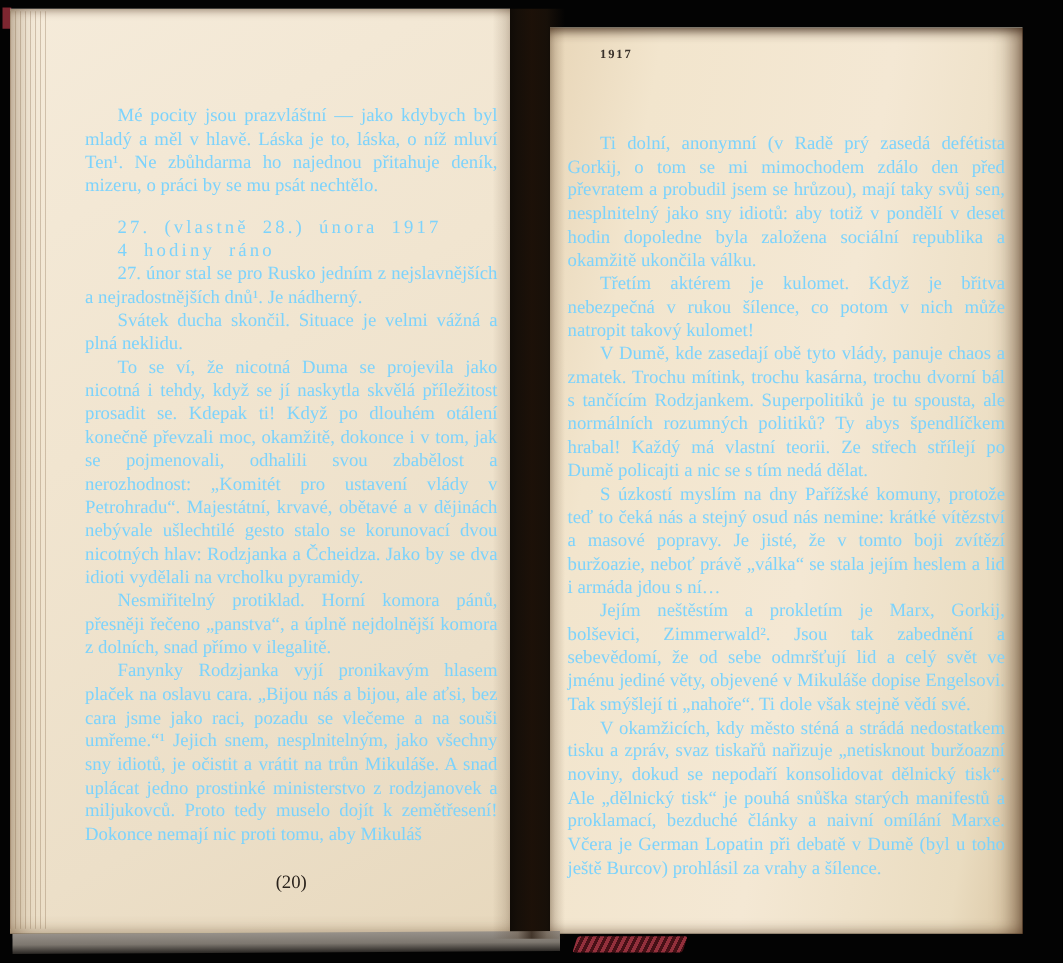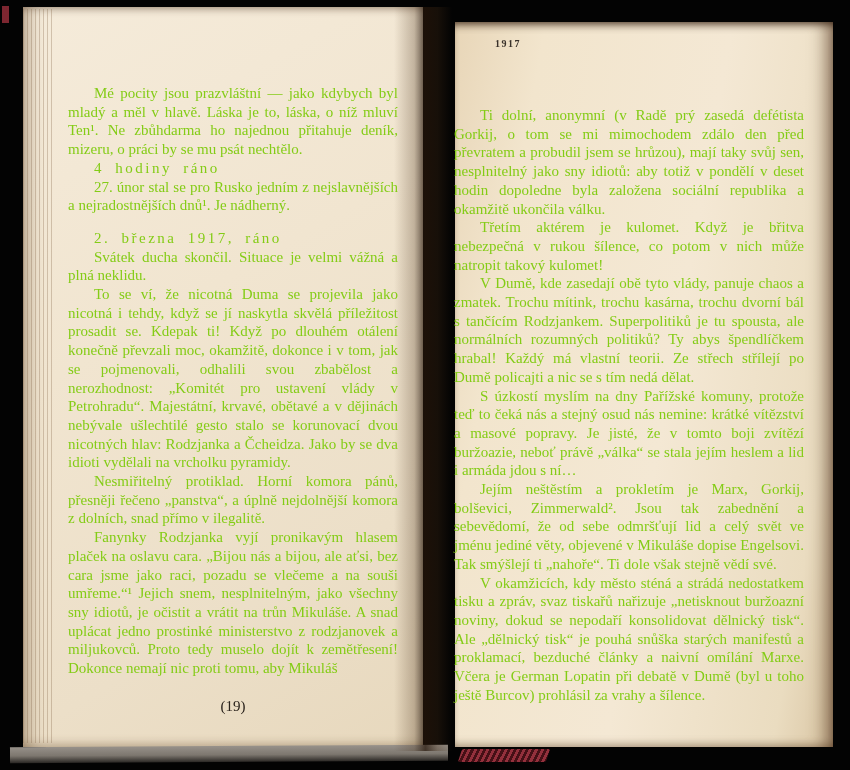--- a/index.html
+++ b/index.html
@@ -1,19 +1,19 @@
 <!DOCTYPE html>
 <html lang="cs"><head>
 <meta charset="utf-8">
 <style>
   html,body{margin:0;padding:0;background:#000;}
   .photo{position:relative;width:850px;height:770px;background:#030303;overflow:hidden;
          font-family:"Liberation Serif","DejaVu Serif",serif;}
   
-  .page{position:absolute;margin-left:15px;}
+  .page{position:absolute;}
   .page-left{left:8px;top:7px;width:400px;height:740px;
     background:linear-gradient(150deg,#f5ebda 0%,#f1e5d0 40%,#ecdfc8 75%,#e7d8bd 100%);
     box-shadow:inset 18px 0 16px -12px rgba(95,65,35,.40),
                inset 0 -9px 10px -6px rgba(95,65,35,.35),
                inset 0 7px 8px -6px rgba(70,40,20,.55);}
   .page-edges{position:absolute;left:0;top:2px;width:30px;height:734px;
     background:repeating-linear-gradient(90deg,rgba(125,95,65,.38) 0 1px,rgba(0,0,0,0) 1px 4px);
     opacity:.8;}
   
   .gutter{position:absolute;left:394px;top:7px;width:58px;height:744px;z-index:2;
@@ -27,21 +27,21 @@
                inset 0 -8px 9px -6px rgba(80,50,25,.40);}
   
   .table-strip{position:absolute;left:10px;top:746px;width:438px;height:16px;z-index:1;
     background:linear-gradient(180deg,#97918a 0%,#7d776f 55%,#2a2724 100%);
     transform:rotate(-.3deg);}
   .tailband{position:absolute;left:460px;top:749px;width:88px;height:13px;z-index:3;
     border-radius:2px;transform:skewX(-18deg);
     background:repeating-linear-gradient(100deg,#93303c 0 3px,#451016 3px 6px);}
   .cover-corner{position:absolute;left:2px;top:6px;width:7px;height:17px;background:#7d2630;}
   
-  .text-block{position:absolute;z-index:3;color:#84cc16;font-size:15px;line-height:18.7px;
+  .text-block{position:absolute;z-index:3;color:#7dd3fc;font-size:15px;line-height:18.7px;
     text-align:justify;}
   .text-left{left:68px;top:84px;width:330px;}
   .text-right{left:14px;top:84px;width:350px;}
   .text-block p{margin:0;text-indent:26px;}
   .text-block p.no-indent{text-indent:0;}
   .text-block p.head{text-indent:0;padding-left:26px;letter-spacing:2.5px;word-spacing:5px;}
   .text-block p.gap-before{margin-top:14px;}
   .running-head{position:absolute;left:40px;top:16px;z-index:3;font-size:10px;font-weight:bold;
     letter-spacing:1.5px;color:#39312a;}
   .page-number{position:absolute;z-index:3;font-size:15px;color:#2a231c;text-align:center;}
@@ -54,29 +54,29 @@
 <div class="photo">
 
   <div class="cover-corner"></div>
 
   <div class="page page-left">
     <div class="page-edges"></div>
   </div>
 
   <div class="text-block text-left">
     <p class="body">Mé pocity jsou prazvláštní — jako kdybych byl mladý a měl v hlavě. Láska je to, láska, o níž mluví Ten¹. Ne zbůhdarma ho najednou přitahuje deník, mizeru, o práci by se mu psát nechtělo.</p>
+    <p class="head gap-before">27. (vlastně 28.) února 1917</p>
     <p class="head">4 hodiny ráno</p>
     <p class="body">27. únor stal se pro Rusko jedním z nejslavnějších a nejradostnějších dnů¹. Je nádherný.</p>
-    <p class="head gap-before">2. března 1917, ráno</p>
     <p class="body">Svátek ducha skončil. Situace je velmi vážná a plná neklidu.</p>
     <p class="body">To se ví, že nicotná Duma se projevila jako nicotná i tehdy, když se jí naskytla skvělá příležitost prosadit se. Kdepak ti! Když po dlouhém otálení konečně převzali moc, okamžitě, dokonce i v tom, jak se pojmenovali, odhalili svou zbabělost a nerozhodnost: „Komitét pro ustavení vlády v Petrohradu“. Majestátní, krvavé, obětavé a v dějinách nebývale ušlechtilé gesto stalo se korunovací dvou nicotných hlav: Rodzjanka a Čcheidza. Jako by se dva idioti vydělali na vrcholku pyramidy.</p>
     <p class="body">Nesmiřitelný protiklad. Horní komora pánů, přesněji řečeno „panstva“, a úplně nejdolnější komora z dolních, snad přímo v ilegalitě.</p>
     <p class="body">Fanynky Rodzjanka vyjí pronikavým hlasem plaček na oslavu cara. „Bijou nás a bijou, ale aťsi, bez cara jsme jako raci, pozadu se vlečeme a na souši umřeme.“¹ Jejich snem, nesplnitelným, jako všechny sny idiotů, je očistit a vrátit na trůn Mikuláše. A snad uplácat jedno prostinké ministerstvo z rodzjanovek a miljukovců. Proto tedy muselo dojít k zemětřesení! Dokonce nemají nic proti tomu, aby Mikuláš</p>
   </div>
-  <div class="page-number pn-left">(19)</div>
+  <div class="page-number pn-left">(20)</div>
 
   <div class="gutter"></div>
 
   <div class="page page-right">
     <div class="running-head">1917</div>
   </div>
 
   <div class="text-block text-right" style="left:454px;top:106px;">
     <p class="body">Ti dolní, anonymní (v Radě prý zasedá defétista Gorkij, o tom se mi mimochodem zdálo den před převratem a probudil jsem se hrůzou), mají taky svůj sen, nesplnitelný jako sny idiotů: aby totiž v pondělí v deset hodin dopoledne byla založena sociální republika a okamžitě ukončila válku.</p>
     <p class="body">Třetím aktérem je kulomet. Když je břitva nebezpečná v rukou šílence, co potom v nich může natropit takový kulomet!</p>

